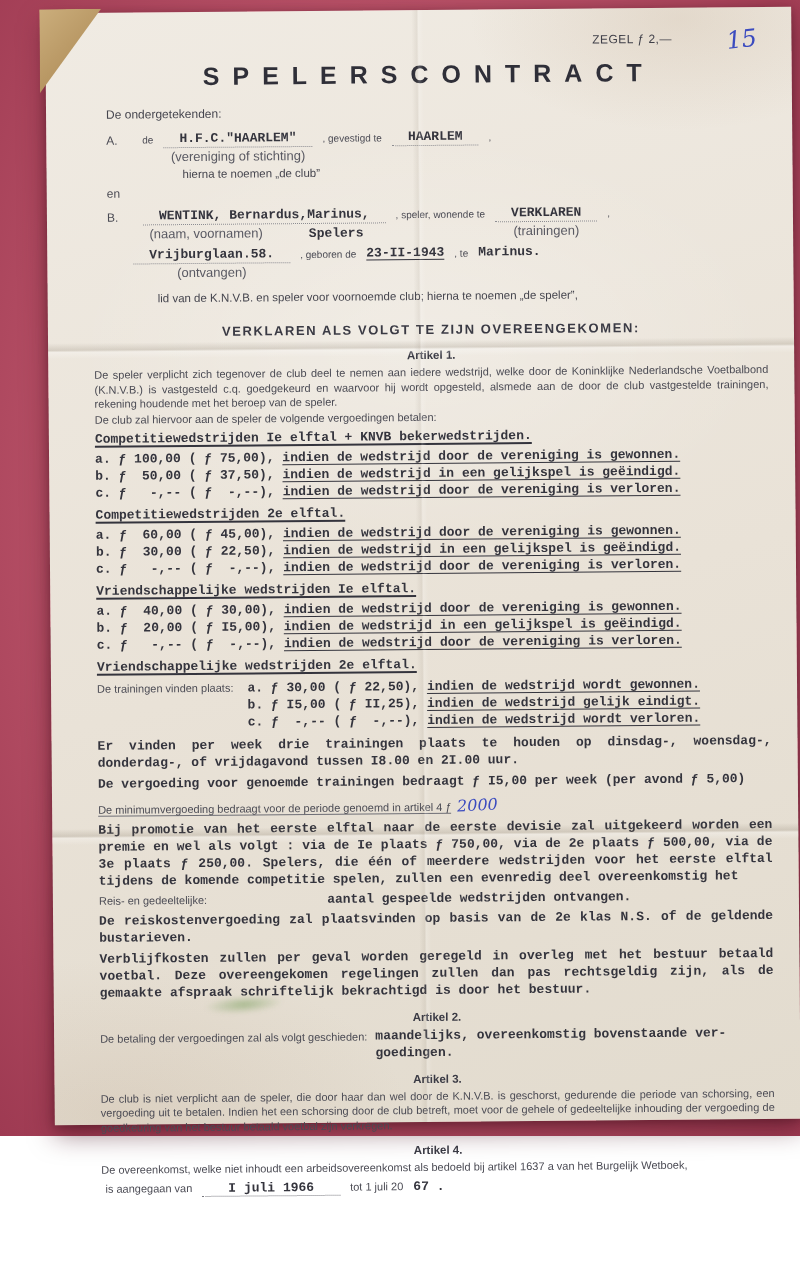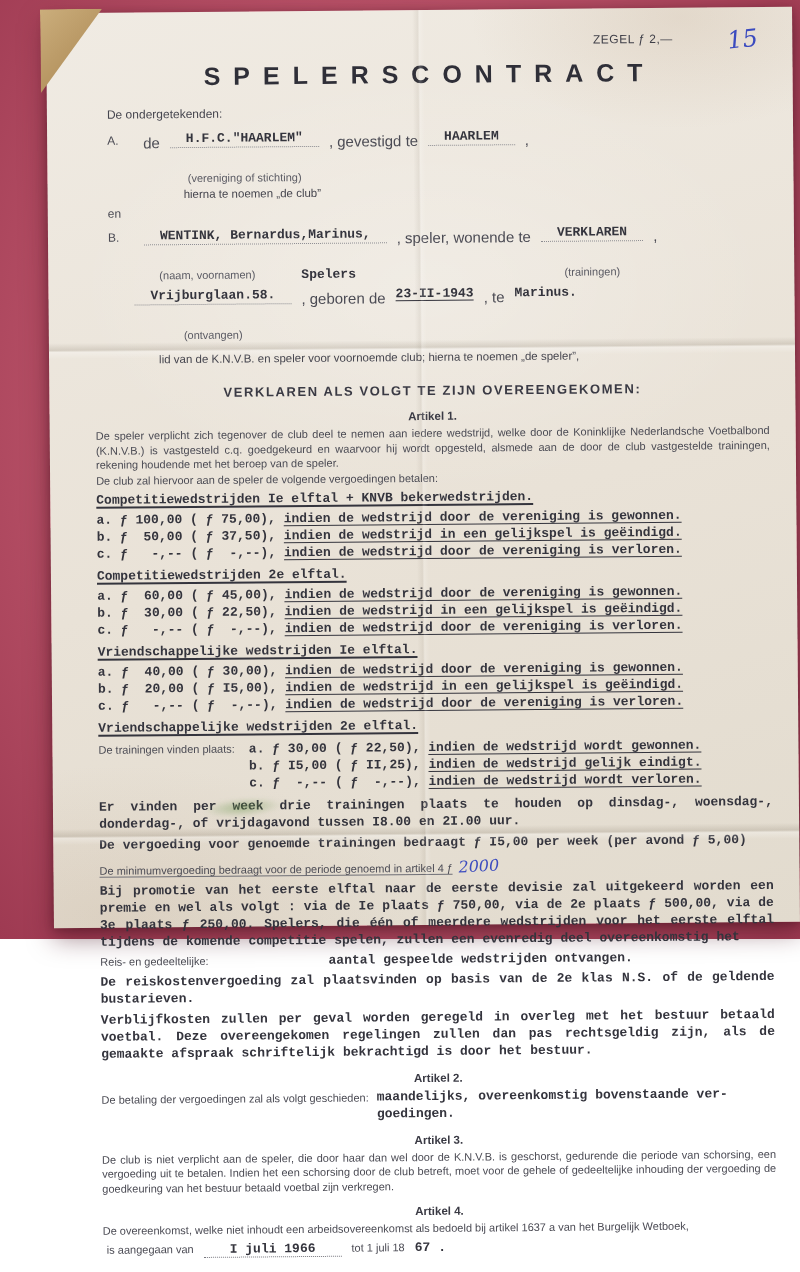--- a/index.html
+++ b/index.html
@@ -1,20 +1,20 @@
 <!DOCTYPE html>
 <html><head>
 <meta charset="utf-8">
 <style>
   * { margin:0; padding:0; box-sizing:border-box; }
   html,body { width:800px; height:1272px; overflow:hidden; }
   body { font-family:"Liberation Sans", sans-serif; }
 
   .bg {
-    position:relative; width:800px; height:939px;
+    position:relative; width:800px; height:1136px;
     background: radial-gradient(ellipse at 50% 45%, #cb7485 0%, #b95268 55%, #9e3a52 100%);
   }
 
   .paper {
     position:absolute; left:50px; top:10px; right:4px; bottom:14px;
     transform:rotate(-0.5deg);
     background:
       radial-gradient(ellipse 300px 160px at 85% 1%, rgba(181,152,120,.20), transparent 70%),
       radial-gradient(ellipse 420px 220px at 8% 99%, rgba(170,140,110,.16), transparent 70%),
       radial-gradient(ellipse 500px 300px at 50% 30%, rgba(255,255,255,.25), transparent 70%),
@@ -53,24 +53,24 @@
   .zegel { font-size:12px; letter-spacing:.5px; color:#3f3f48; padding-top:6px; }
   .num15 { font-size:24px; transform:rotate(-6deg); }
 
   .title { font-size:25px; font-weight:700; letter-spacing:13px; text-align:center;
            color:#2f2f38; margin:2px 0 16px 0; }
 
   .parties-heading { font-size:12px; color:#45454e; margin:6px 0 10px 14px; }
 
   .prow { display:flex; align-items:flex-start; gap:10px; margin-left:14px; margin-bottom:4px; }
   .plabel { width:26px; font-size:12px; padding-top:2px; }
-  .pinline { font-size:15px; padding-top:3px; }
+  .pinline { font-size:10px; padding-top:3px; }
   .field { display:inline-flex; flex-direction:column; align-items:center; }
   .field .typed { border-bottom:1px dotted #8d8d92; padding:0 16px 1px 16px; }
-  .caption { font-size:11px; color:#5a5a63; padding-top:1px;margin-top:23px; }
+  .caption { font-size:13px; color:#5a5a63; padding-top:1px; }
   .subrow { display:flex; gap:30px; align-items:baseline; }
 
   .hierna { font-size:11.5px; margin:2px 0 6px 90px; color:#45454e; }
   .en { font-size:12px; margin:4px 0 8px 14px; }
   .lid { font-size:11.5px; margin:12px 0 0 64px; color:#45454e; }
 
   .declaration { text-align:center; font-size:13px; font-weight:700; letter-spacing:1.6px;
                  color:#3a3a44; margin:20px 0 6px 0; }
   .art-title { text-align:center; font-size:11.5px; font-weight:700; color:#3a3a44; margin:12px 0 4px 0; }
 
@@ -231,21 +231,21 @@
       </div>
 
       <div class="art-title">Artikel 3.</div>
       <p class="printed par">De club is niet verplicht aan de speler, die door haar dan wel door de K.N.V.B. is geschorst, gedurende die periode van schorsing, een vergoeding uit te betalen. Indien het een schorsing door de club betreft, moet voor de gehele of gedeeltelijke inhouding der vergoeding de goedkeuring van het bestuur betaald voetbal zijn verkregen.</p>
 
       <div class="art-title">Artikel 4.</div>
       <p class="printed par">De overeenkomst, welke niet inhoudt een arbeidsovereenkomst als bedoeld bij artikel 1637 a van het Burgelijk Wetboek,</p>
       <div class="a4-line">
         <span class="printed">is aangegaan van</span>
         <span class="typed datefill">I juli 1966</span>
-        <span class="printed">tot 1 juli 18</span>
+        <span class="printed">tot 1 juli 20</span>
         <span class="typed">67 .</span>
       </div>
 
     </div>
 
     <div class="crease crease-h1"></div>
     <div class="crease crease-h2"></div>
     <div class="crease-v"></div>
     <div class="stamp-smudge"></div>
     <div class="corner-cut"></div>

